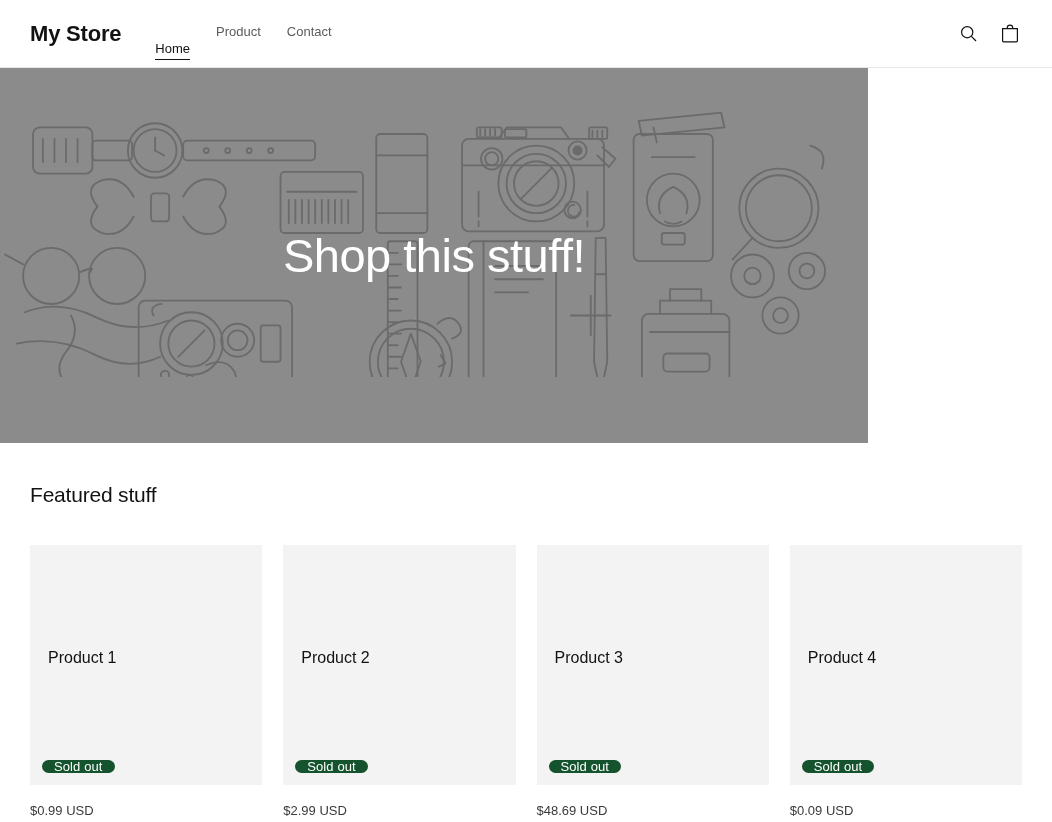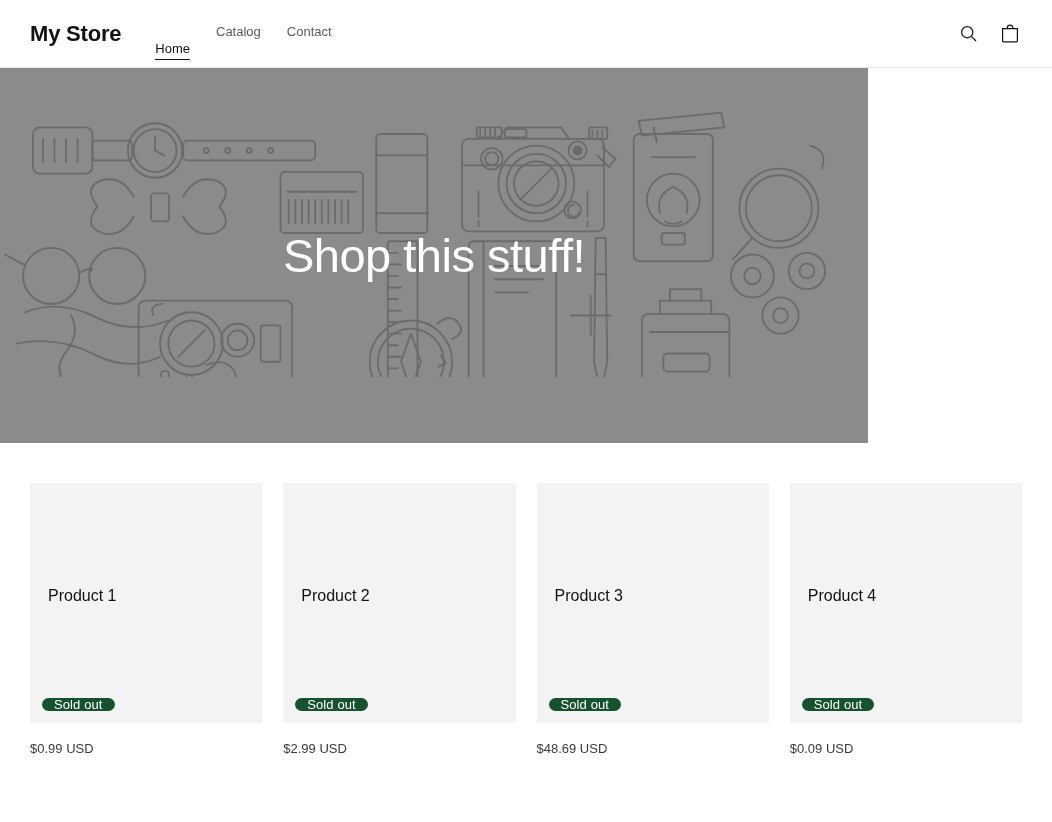--- a/index.html
+++ b/index.html
@@ -148,21 +148,21 @@
   }
 </style>
 </head>
 <body>
 
 <div class="header">
   <div class="logo">My Store</div>
 
   <nav class="nav">
     <a class="nav-link active" href="#">Home</a>
-    <a class="nav-link" href="#">Catalog</a>
+    <a class="nav-link" href="#">Product</a>
     <a class="nav-link" href="#">Contact</a>
   </nav>
 
   <div class="header-actions">
     <button class="icon-btn">
       <svg width="19" height="19" viewBox="0 0 19 19" fill="none" stroke="#121212" stroke-width="1.2">
         <circle cx="8.2" cy="8.2" r="5.6"></circle>
         <line x1="12.4" y1="12.4" x2="17" y2="17"></line>
       </svg>
     </button>
@@ -304,20 +304,21 @@
 
     <path d="M692 300 h48 M716 276 v48"></path>
   </svg>
 
   <div class="hero-overlay">
     <div class="hero-title">Shop this stuff!</div>
   </div>
 </div>
 
 <div class="section">
+  <h2 class="section-title">Featured stuff</h2>
 
   <div class="product-grid">
 
     <div class="product-card">
       <div class="product-media">
         <div class="product-media-label">Product 1</div>
         <div class="sold-out-badge">Sold out</div>
       </div>
       <div class="product-price">$0.99 USD</div>
     </div>

